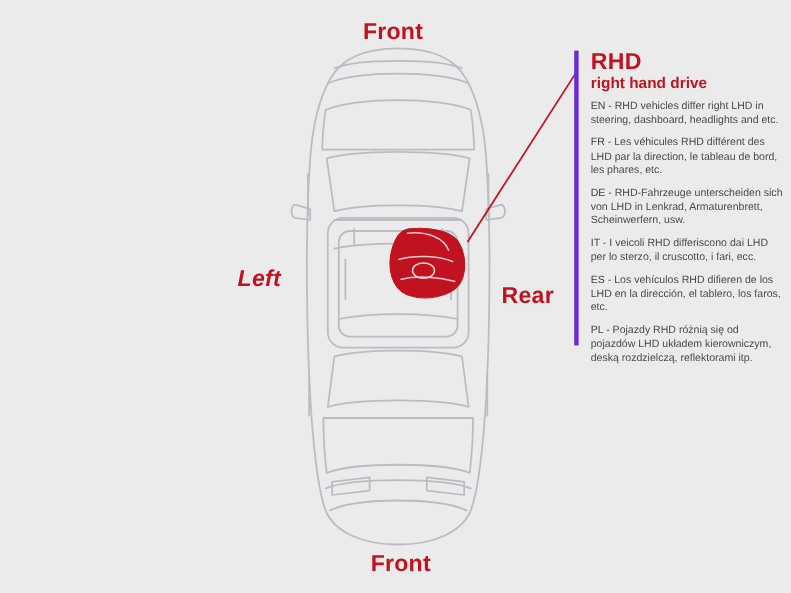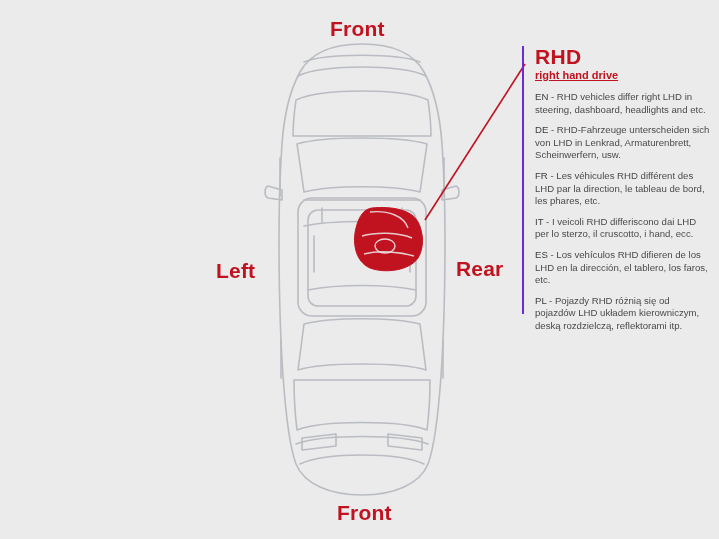--- a/index.html
+++ b/index.html
@@ -24,59 +24,58 @@
   .dir-label {
     position: absolute;
     color: #c1121f;
     font-weight: bold;
     font-size: 21px;
     letter-spacing: 0.2px;
     white-space: nowrap;
   }
   #label-front { top: 17px; left: 330px; }
   #label-rear  { top: 501px; left: 337px; }
-  #label-left  { top: 259px; left: 216px; }
+  #label-left  { top: 242px; left: 216px; font-style: italic; }
   #label-right { top: 257px; left: 456px; }
 
   
   #car-wrap {
     position: absolute;
     top: 40px;
     left: 252px;
     width: 220px;
     height: 460px;
   }
   #car-svg { display: block; }
 
   
   #info-panel {
     position: absolute;
     top: 46px;
     left: 522px;
     width: 175px;
-    border-left: 2px solid #6d28d9;
+    border-left: 4px solid #6d28d9;
     padding-left: 11px;
     box-sizing: content-box;
     height: 268px;
   }
   #info-title {
     color: #c1121f;
     font-weight: bold;
     font-size: 21px;
     line-height: 22px;
     margin: 0 0 1px 0;
     letter-spacing: 0.3px;
   }
   #info-subtitle {
     color: #c1121f;
     font-weight: bold;
-    font-size: 11px;
+    font-size: 14px;
     line-height: 13px;
     margin: 0 0 9px 0;
-    text-decoration: underline;
   }
   .desc-item {
     color: #4a4a4a;
     font-size: 9.6px;
     line-height: 12.6px;
     margin-bottom: 8px;
   }
   .desc-item .lang {
     font-weight: normal;
     color: #3c3c3c;
@@ -183,27 +182,27 @@
   </svg>
 
   <div id="info-panel">
     <div id="info-title">RHD</div>
     <div id="info-subtitle">right hand drive</div>
 
     <div class="desc-item">
       <span class="lang">EN</span><span> - </span><span>RHD vehicles differ right LHD in steering, dashboard, headlights and etc.</span>
     </div>
     <div class="desc-item">
+      <span class="lang">FR</span><span> - </span><span>Les véhicules RHD différent des LHD par la direction, le tableau de bord, les phares, etc.</span>
+    </div>
+    <div class="desc-item">
       <span class="lang">DE</span><span> - </span><span>RHD-Fahrzeuge unterscheiden sich von LHD in Lenkrad, Armaturenbrett, Scheinwerfern, usw.</span>
     </div>
     <div class="desc-item">
-      <span class="lang">FR</span><span> - </span><span>Les véhicules RHD différent des LHD par la direction, le tableau de bord, les phares, etc.</span>
-    </div>
-    <div class="desc-item">
-      <span class="lang">IT</span><span> - </span><span>I veicoli RHD differiscono dai LHD per lo sterzo, il cruscotto, i hand, ecc.</span>
+      <span class="lang">IT</span><span> - </span><span>I veicoli RHD differiscono dai LHD per lo sterzo, il cruscotto, i fari, ecc.</span>
     </div>
     <div class="desc-item">
       <span class="lang">ES</span><span> - </span><span>Los vehículos RHD difieren de los LHD en la dirección, el tablero, los faros, etc.</span>
     </div>
     <div class="desc-item">
       <span class="lang">PL</span><span> - </span><span>Pojazdy RHD różnią się od pojazdów LHD układem kierowniczym, deską rozdzielczą, reflektorami itp.</span>
     </div>
   </div>
 
 </div>

